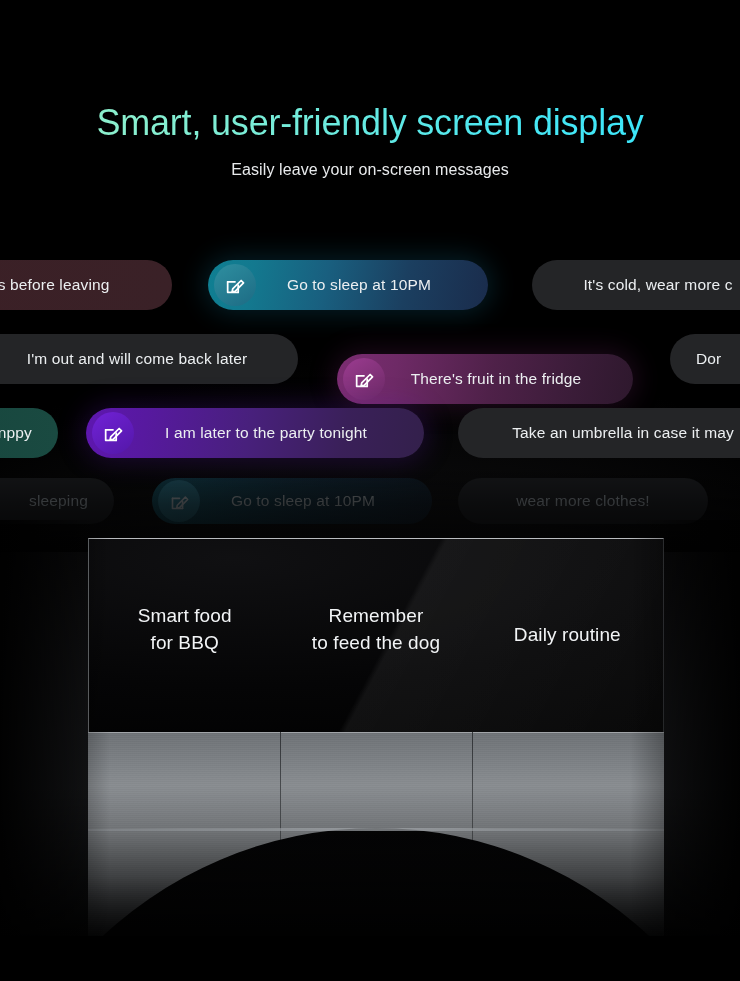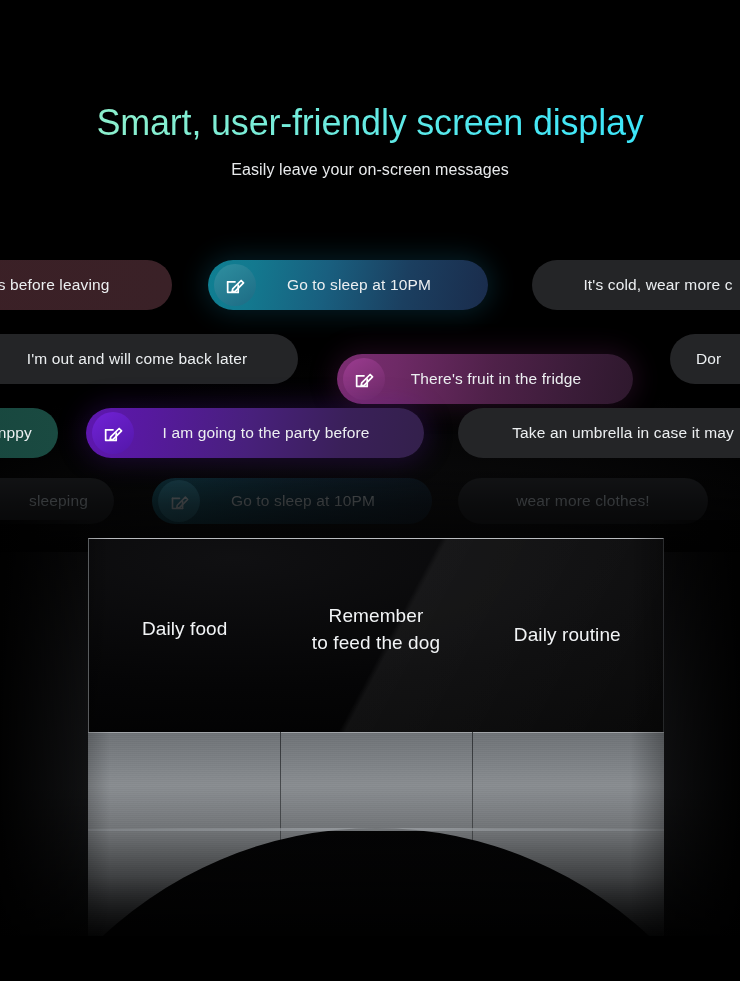--- a/index.html
+++ b/index.html
@@ -344,21 +344,21 @@
 
       <div class="pill active violet" style="left:86px; top:12px; width:338px;">
         <span class="icon-badge">
           <svg width="22" height="22" viewBox="0 0 24 24" fill="none">
             <path d="M4 8.5v11.5h11.5" stroke="#ffffff" stroke-width="1.9" stroke-linecap="round" stroke-linejoin="round"></path>
             <path d="M15.5 20V12" stroke="#ffffff" stroke-width="1.9" stroke-linecap="round"></path>
             <path d="M4 8.5h8" stroke="#ffffff" stroke-width="1.9" stroke-linecap="round"></path>
             <path d="M9.5 16.3l9.2-9.2 2.6 2.6-9.2 9.2-3.3.7.7-3.3z" stroke="#ffffff" stroke-width="1.9" stroke-linejoin="round"></path>
           </svg>
         </span>
-        <span class="label">I am going to the party before</span>
+        <span class="label">I am later to the party tonight</span>
       </div>
 
       <div class="pill ghost" style="left:458px; top:12px; width:330px;">
         <span class="label">Take an umbrella in case it may</span>
       </div>
     </div>
 
     <div class="row r4">
       <div class="pill ghost" style="left:-86px; top:8px; width:200px;">
         <span class="label" style="text-align:right;">sleeping</span>
@@ -382,21 +382,22 @@
     </div>
 
   </div>
 
   <div class="fade-veil"></div>
 
   <div class="fridge">
 
     <div class="screen">
       <div class="note n1">
-        <span>Daily food</span>
+        <span>Smart food</span>
+        <span class="l2">for BBQ</span>
       </div>
       <div class="note n2">
         <span>Remember</span>
         <span class="l2">to feed the dog</span>
       </div>
       <div class="note n3">
         <span>Daily routine</span>
         <span class="l2"></span>
       </div>
     </div>

